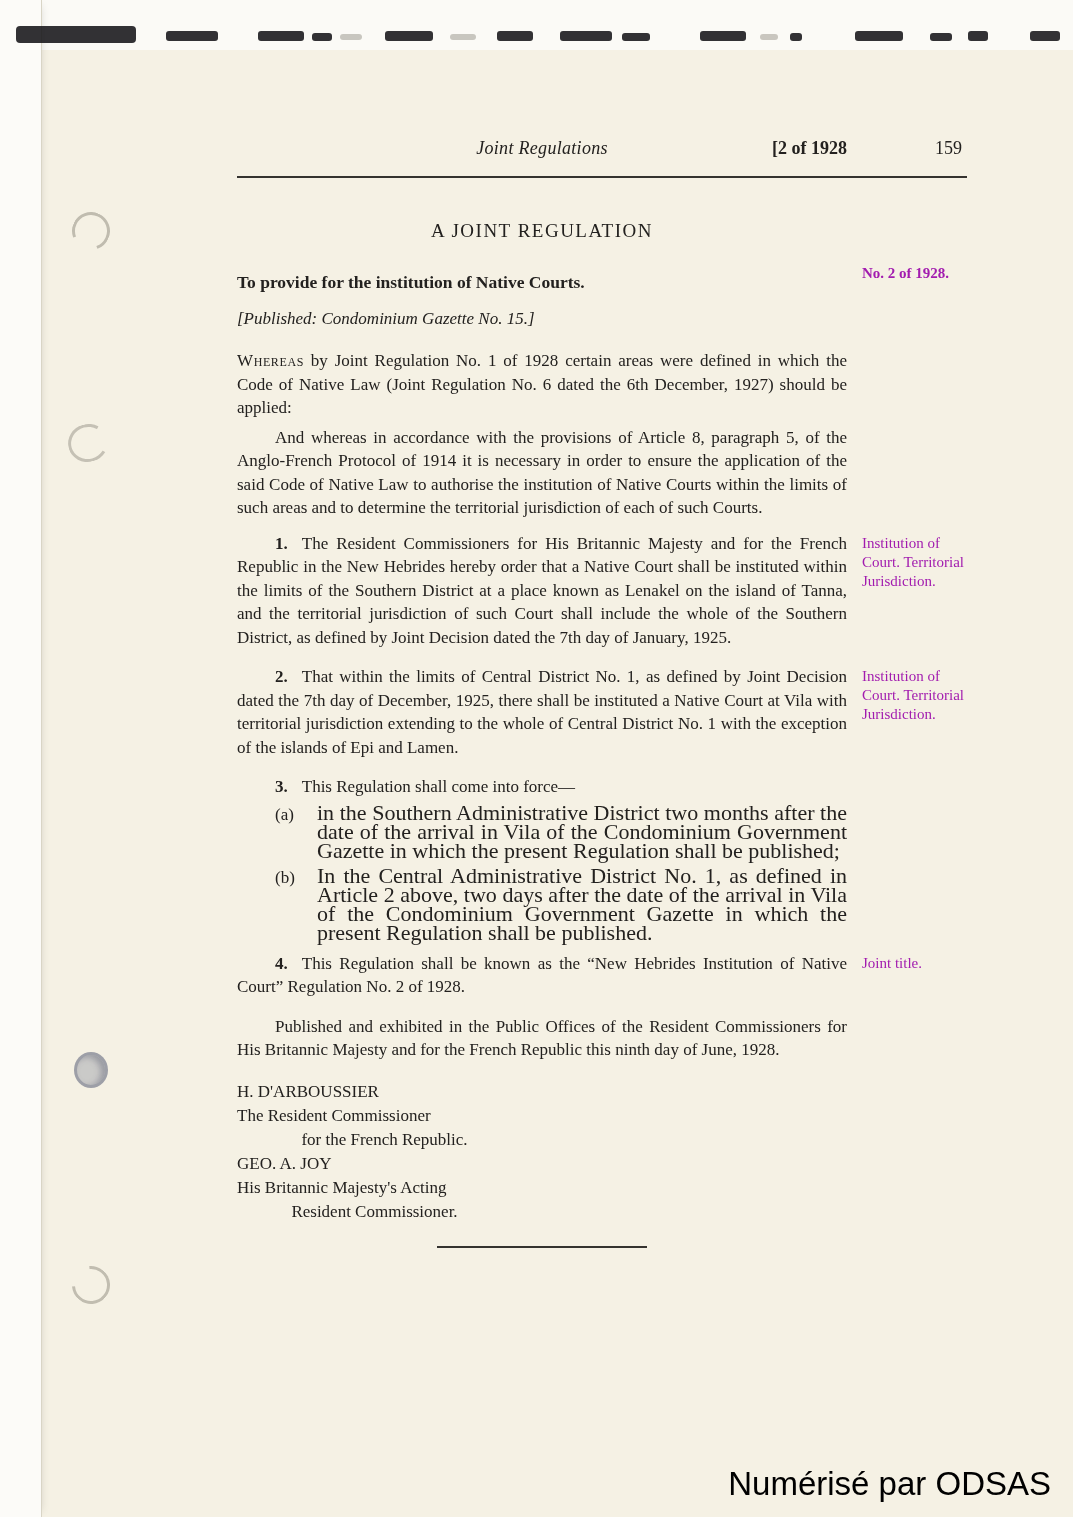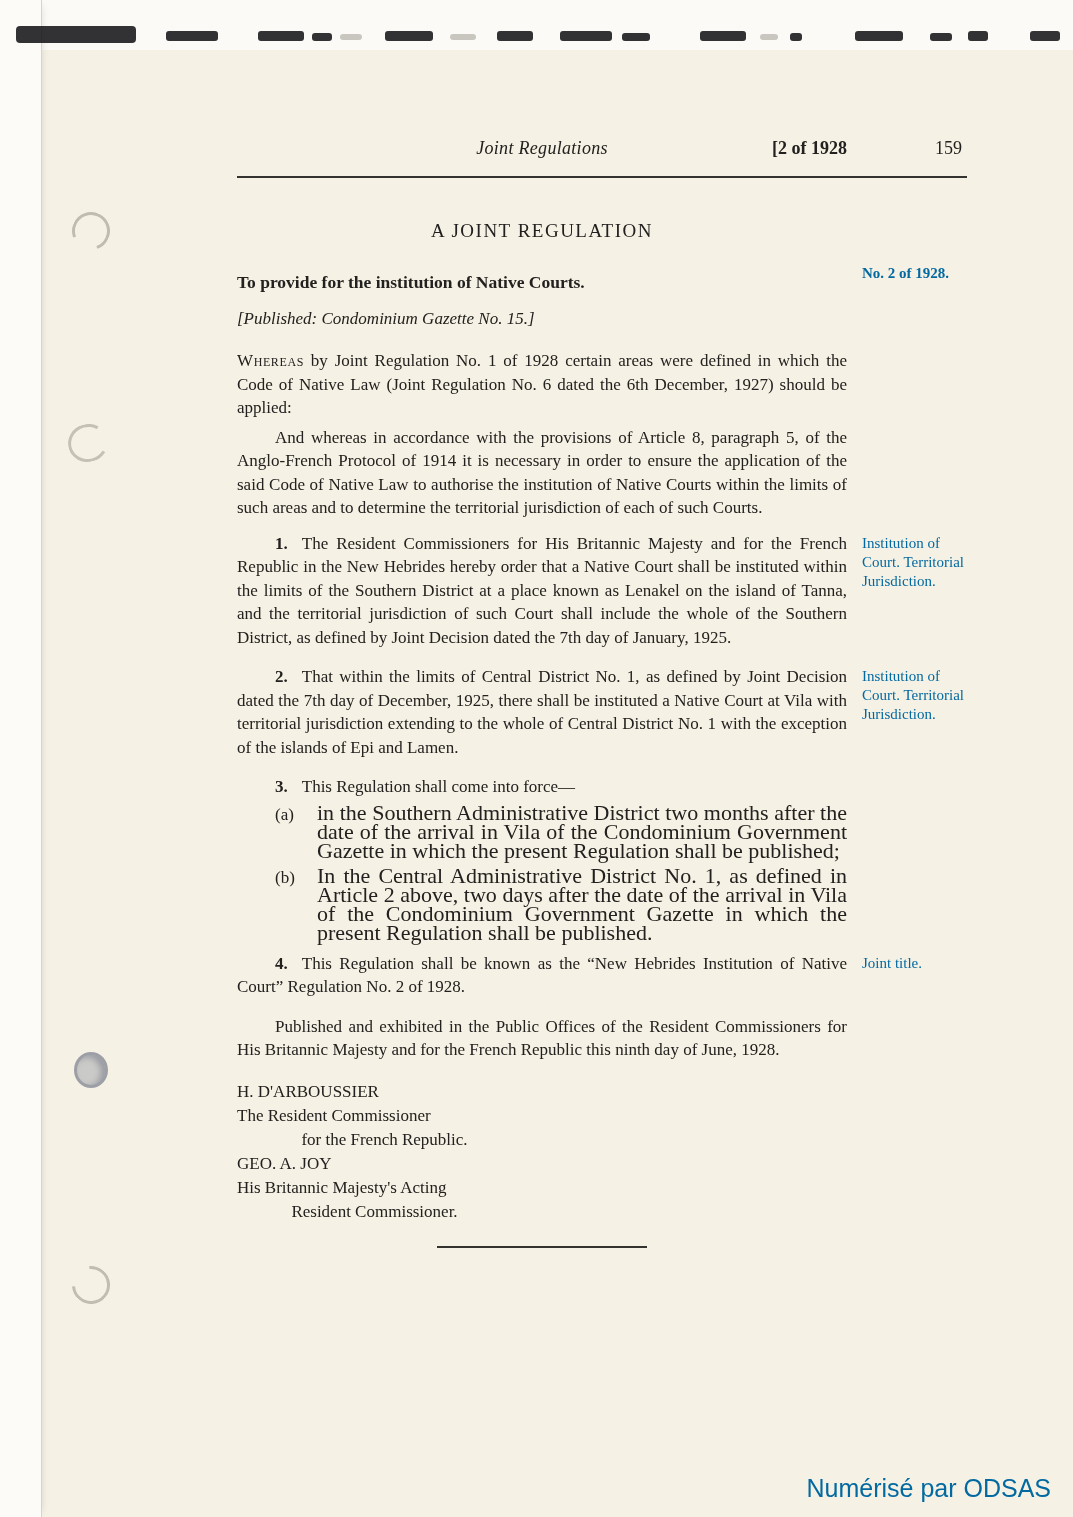--- a/index.html
+++ b/index.html
@@ -51,21 +51,21 @@
     font-style:italic; letter-spacing:0.3px; }
   .rh-issue{ position:absolute; left:0; width:610px; text-align:right;
     font-weight:bold; }
   .rh-page{ position:absolute; left:698px; }
   .head-rule{ width:730px; border:none; border-top:2.5px solid #35332f;
     margin-top:12px; }
 
   .section{ position:relative; width:610px; }
   .margin-note{
     position:absolute; left:625px; top:2px; width:108px;
-    font-size:15px; line-height:19px; color:#0369a1;
+    font-size:15px; line-height:19px; color:#a21caf;
   }
   .margin-note.bold{ font-weight:bold; width:90px; }
 
   .reg-title{
     margin-top:42px; text-align:center;
     font-size:19px; letter-spacing:1.5px; font-weight:normal;
   }
   .subject{ margin-top:30px; font-weight:bold; font-size:17.5px; }
   .published{ margin-top:16px; font-style:italic; font-size:17px; }
 
@@ -93,21 +93,21 @@
   .sig-left{ width:295px; }
   .sig-right{ width:275px; }
   .sig-center{ text-align:center; }
 
   .end-rule{ border:none; border-top:2.5px solid #35332f;
     width:210px; margin:22px auto 0 auto; }
 
   .credit{
     position:absolute; right:22px; bottom:14px;
     font-family:"Liberation Sans", sans-serif;
-    font-size:25px; color:#0369a1;text-align:right;
+    font-size:33px; color:#000000;text-align:right;
   }
 </style>
 </head>
 <body>
 
 <div class="scan-root">
 
   <div class="top-strip"></div>
   <div class="left-strip"></div>
 

